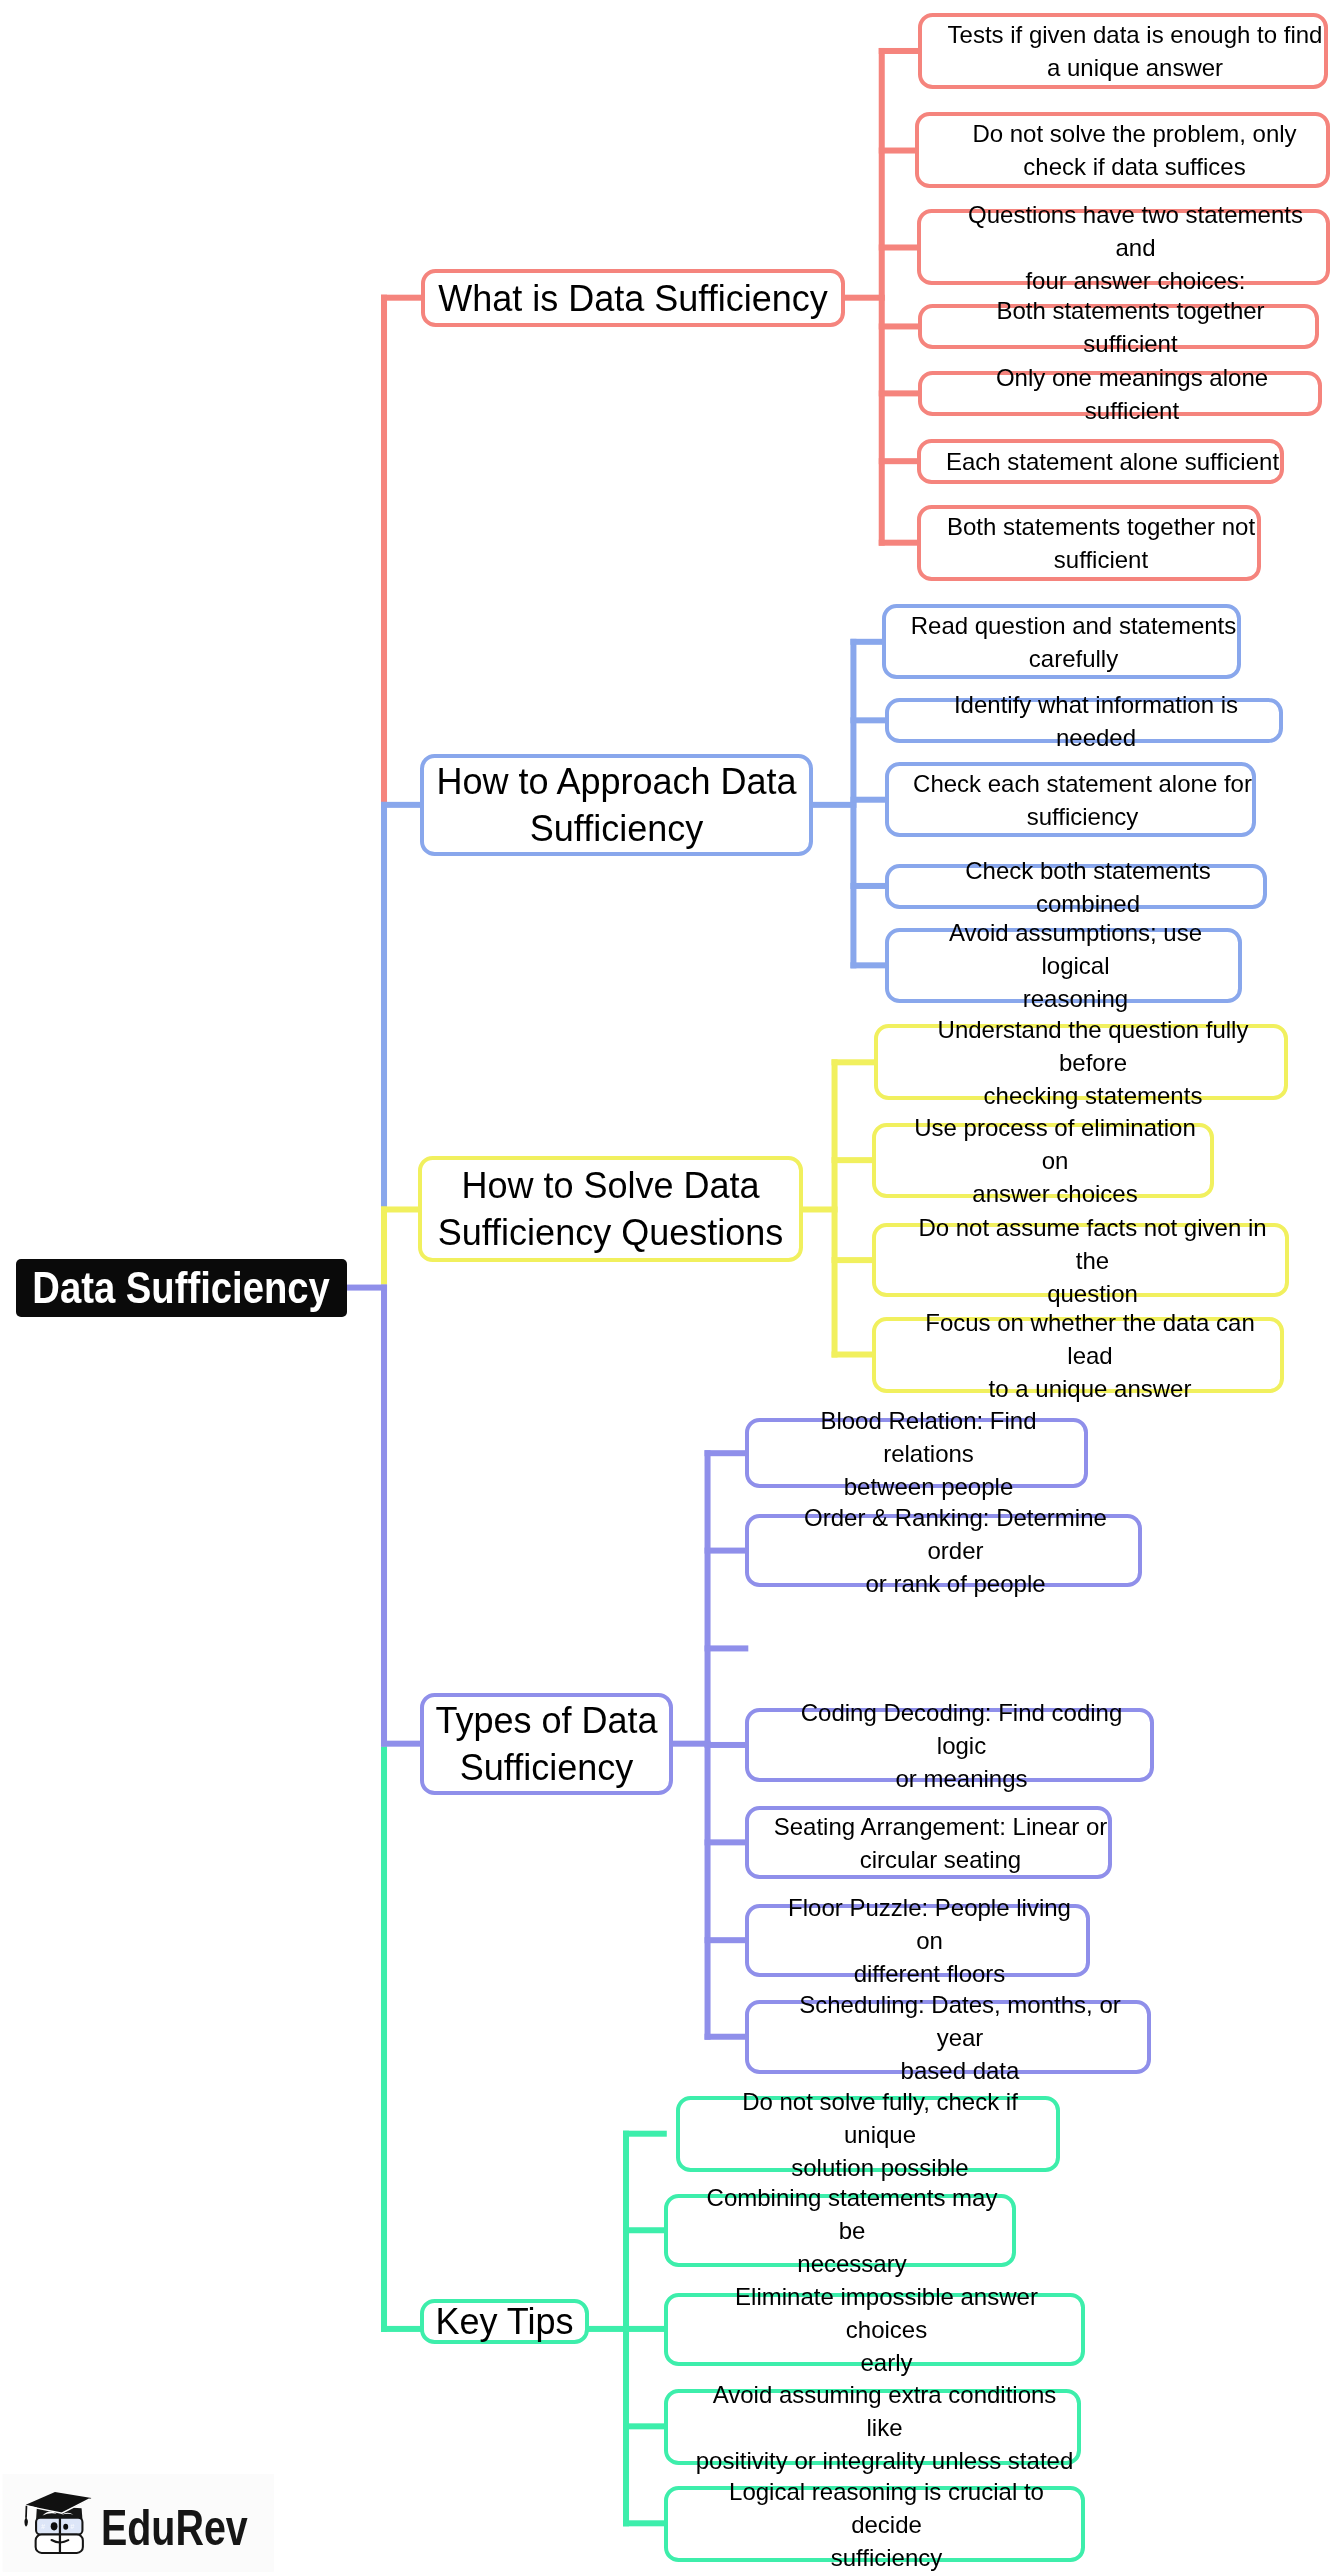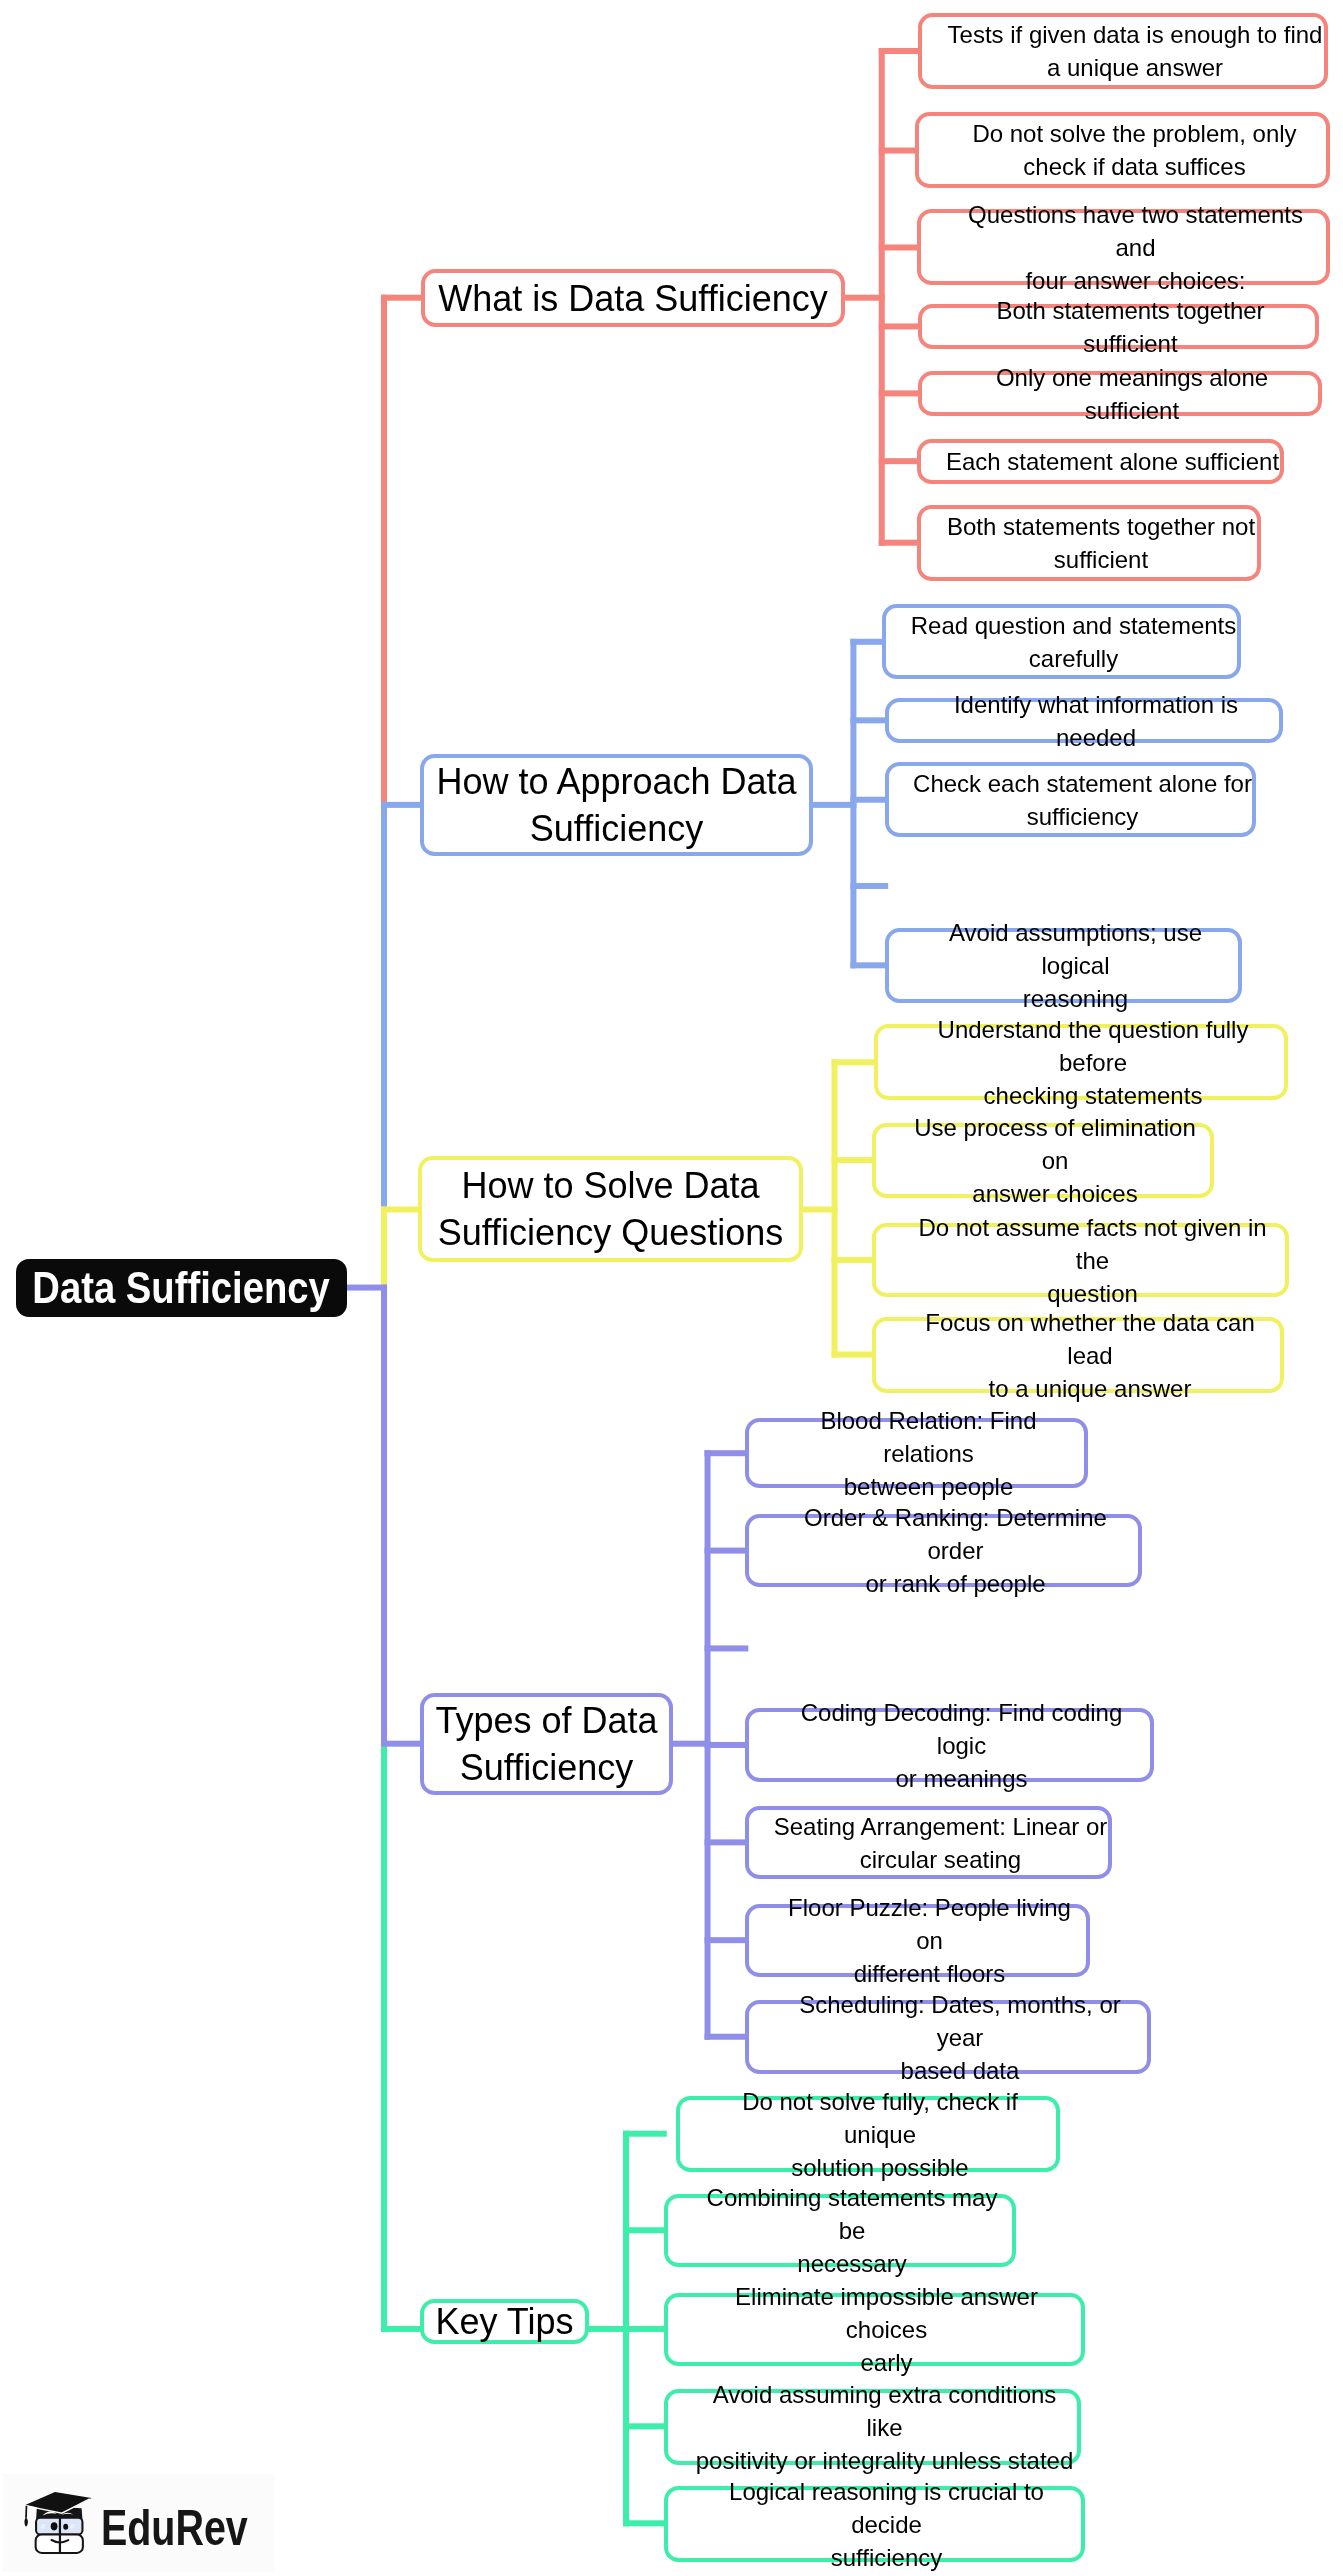--- a/index.html
+++ b/index.html
@@ -5,21 +5,21 @@
   html,body { margin:0; padding:0; background:#ffffff; }
   #stage { position:relative; width:1343px; height:2576px; background:#ffffff;
             font-family:"Liberation Sans", sans-serif; overflow:hidden; }
   svg.wires { position:absolute; left:0; top:0; }
   .nb { position:absolute; box-sizing:border-box; background:#fff; border:4.7px solid;
         border-radius:14.6px; display:flex; align-items:center; justify-content:center;
         text-align:center; color:#000; }
   .pb { font-size:36px; line-height:47px; }
   .cb { font-size:24px; line-height:33px;padding-left:24px; }
   #root { position:absolute; left:15.5px; top:1259px; width:331px; height:58px;
-          background:#0a0a0a; border-radius:13px; color:#fff; font-weight:bold;
+          background:#0a0a0a; border-radius:5px; color:#fff; font-weight:bold;
           font-size:45px; display:flex; align-items:center; justify-content:center; }
   #root span { display:inline-block; white-space:nowrap; transform:scaleX(0.85); transform-origin:50% 50%; }
   .logo { position:absolute; left:0px; top:2472px; }
 </style>
 </head>
 <body>
 <div id="stage">
 <svg class="wires" width="1343" height="2576" viewBox="0 0 1565 3001">
 <rect x="444.0" y="343.0" width="7.0" height="594.5" fill="#f5847d"></rect>
 <rect x="444.0" y="934.0" width="7.0" height="475.0" fill="#89a7ec"></rect>
@@ -79,20 +79,21 @@
 <div class="nb cb" style="left:918px;top:13px;width:410px;height:76px;border-color:#f5847d">Tests if given data is enough to find<br>a unique answer</div>
 <div class="nb cb" style="left:915px;top:112px;width:415px;height:76px;border-color:#f5847d">Do not solve the problem, only<br>check if data suffices</div>
 <div class="nb cb" style="left:917px;top:209px;width:413px;height:76px;border-color:#f5847d">Questions have two statements and<br>four answer choices:</div>
 <div class="nb cb" style="left:918px;top:304px;width:401px;height:45px;border-color:#f5847d">Both statements together sufficient</div>
 <div class="nb cb" style="left:918px;top:371px;width:404px;height:45px;border-color:#f5847d">Only one meanings alone sufficient</div>
 <div class="nb cb" style="left:917px;top:439px;width:367px;height:45px;border-color:#f5847d">Each statement alone sufficient</div>
 <div class="nb cb" style="left:917px;top:505px;width:344px;height:76px;border-color:#f5847d">Both statements together not<br>sufficient</div>
 <div class="nb cb" style="left:882px;top:604px;width:359px;height:75px;border-color:#89a7ec">Read question and statements<br>carefully</div>
 <div class="nb cb" style="left:885px;top:698px;width:398px;height:45px;border-color:#89a7ec">Identify what information is needed</div>
 <div class="nb cb" style="left:885px;top:762px;width:371px;height:75px;border-color:#89a7ec">Check each statement alone for<br>sufficiency</div>
+<div class="nb cb" style="left:885px;top:864px;width:382px;height:45px;border-color:#89a7ec">Check both statements combined</div>
 <div class="nb cb" style="left:885px;top:928px;width:357px;height:75px;border-color:#89a7ec">Avoid assumptions; use logical<br>reasoning</div>
 <div class="nb cb" style="left:874px;top:1024px;width:414px;height:76px;border-color:#f1f05e">Understand the question fully before<br>checking statements</div>
 <div class="nb cb" style="left:872px;top:1123px;width:342px;height:75px;border-color:#f1f05e">Use process of elimination on<br>answer choices</div>
 <div class="nb cb" style="left:872px;top:1223px;width:417px;height:74px;border-color:#f1f05e">Do not assume facts not given in the<br>question</div>
 <div class="nb cb" style="left:872px;top:1317px;width:412px;height:76px;border-color:#f1f05e">Focus on whether the data can lead<br>to a unique answer</div>
 <div class="nb cb" style="left:745px;top:1418px;width:343px;height:70px;border-color:#8f8fea">Blood Relation: Find relations<br>between people</div>
 <div class="nb cb" style="left:745px;top:1514px;width:397px;height:73px;border-color:#8f8fea">Order &amp; Ranking: Determine order<br>or rank of people</div>
 <div class="nb cb" style="left:745px;top:1708px;width:409px;height:74px;border-color:#8f8fea">Coding Decoding: Find coding logic<br>or meanings</div>
 <div class="nb cb" style="left:745px;top:1806px;width:367px;height:73px;border-color:#8f8fea">Seating Arrangement: Linear or<br>circular seating</div>
 <div class="nb cb" style="left:745px;top:1904px;width:345px;height:73px;border-color:#8f8fea">Floor Puzzle: People living on<br>different floors</div>

